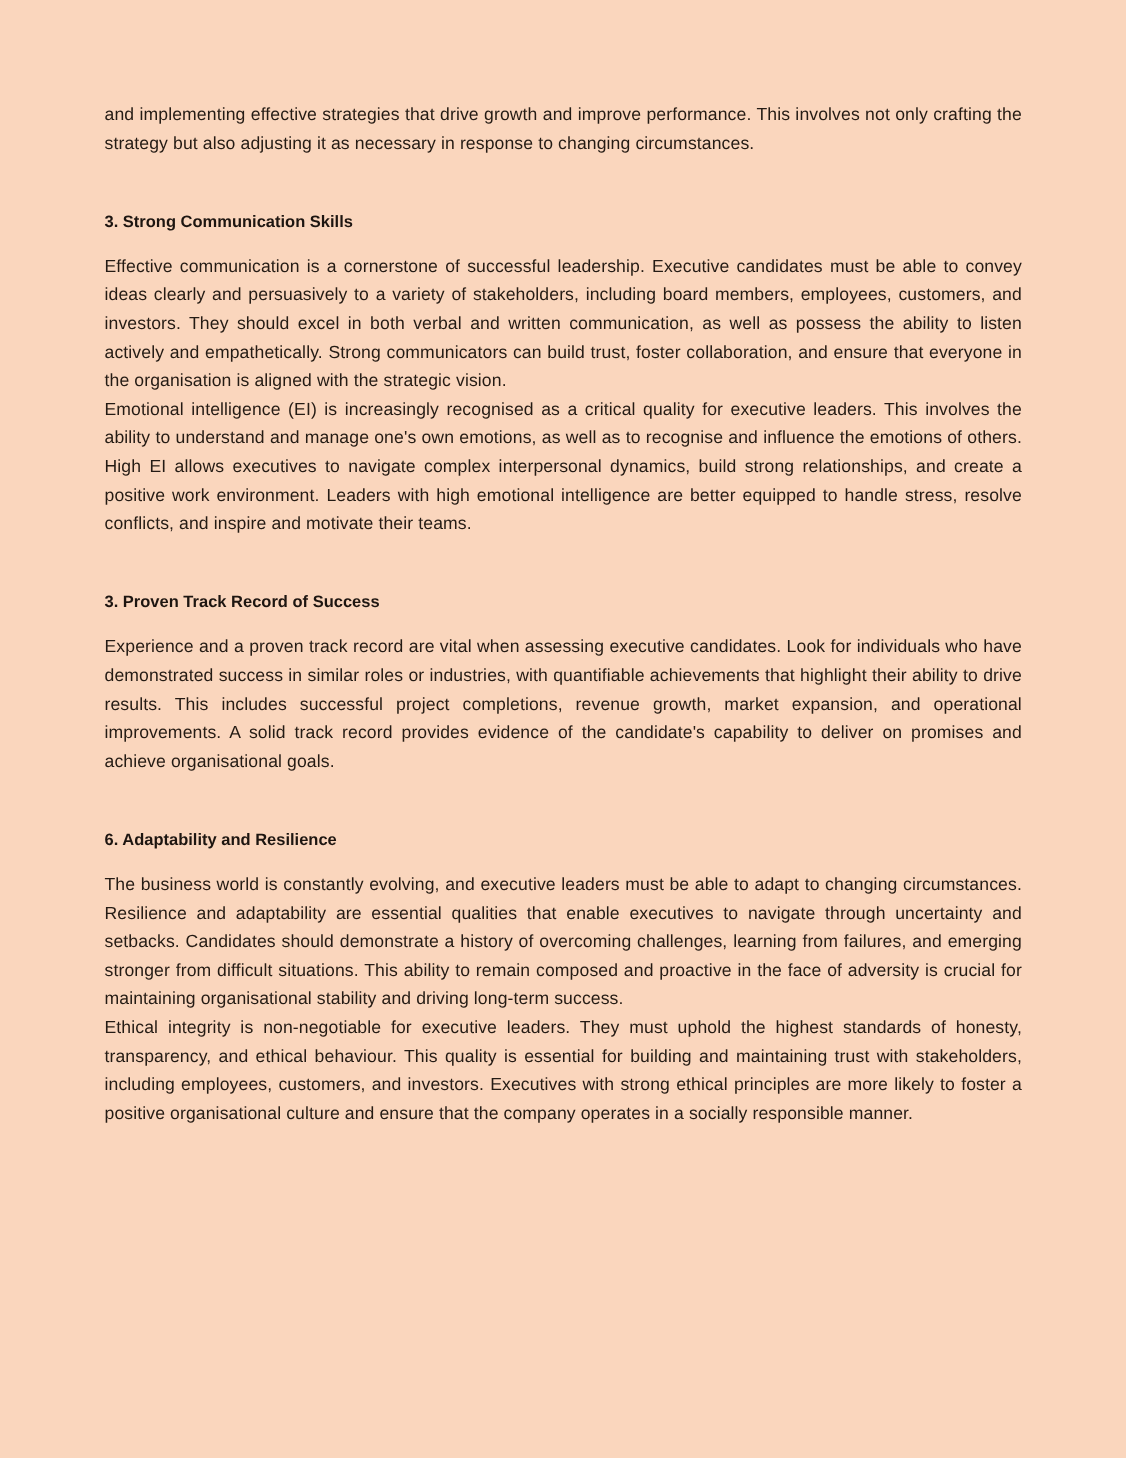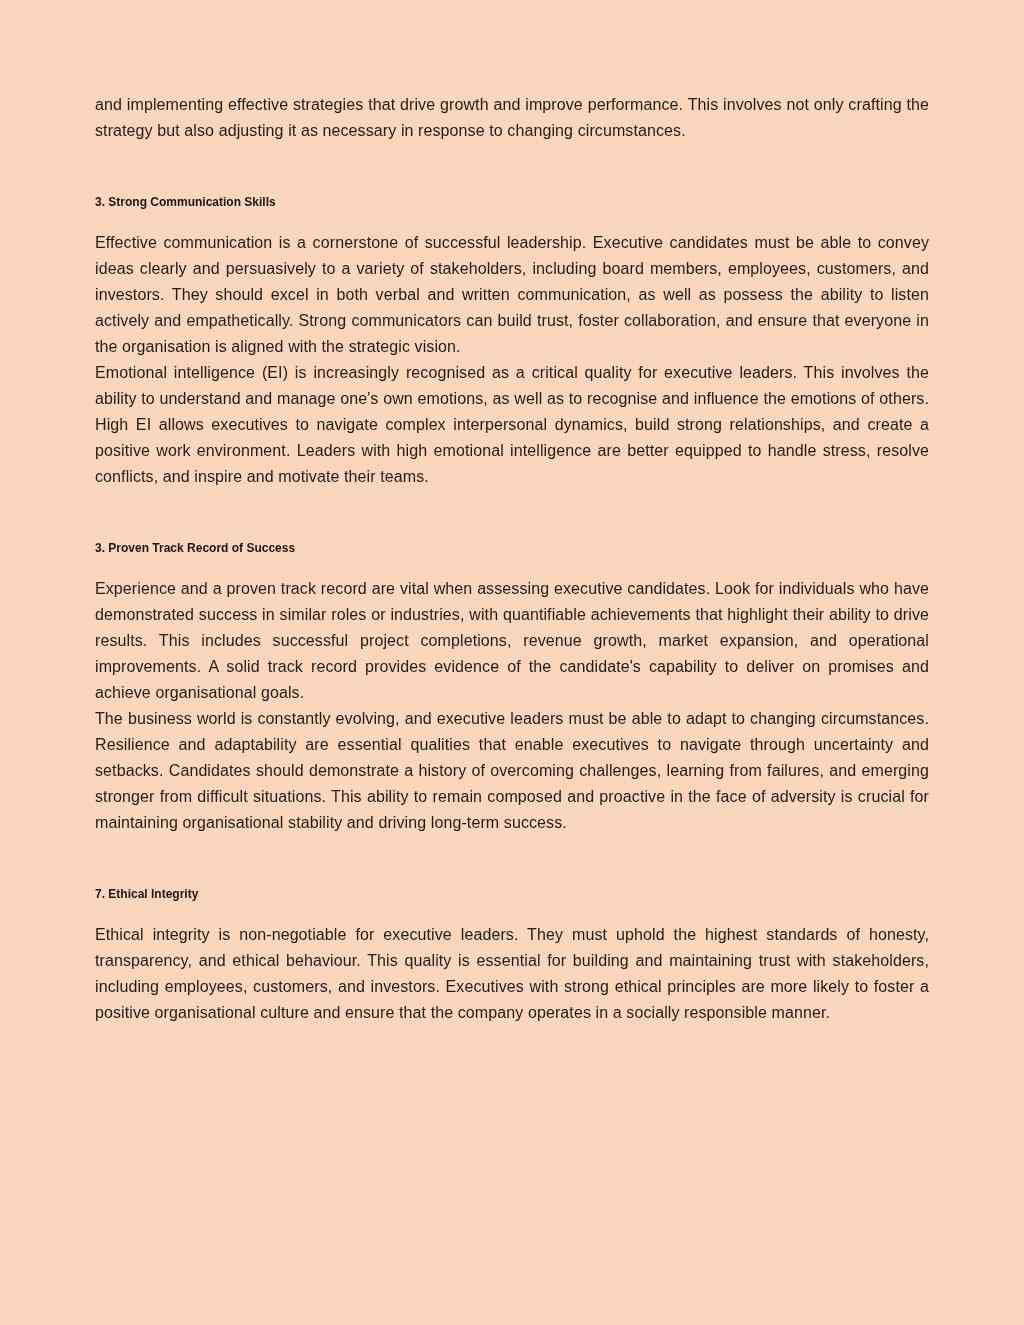--- a/index.html
+++ b/index.html
@@ -24,21 +24,21 @@
   p.body-text {
     margin: 0;
     font-size: 16px;
     line-height: 26px;
     text-align: justify;
     text-justify: inter-word;
     letter-spacing: 0.1px;
   }
   h2.section-heading {
     margin: 45px 0 15px 0;
-    font-size: 12px;
+    font-size: 15px;
     line-height: 26px;
     font-weight: bold;
     color: #1d1510;
     text-align: left;
   }
 </style>
 </head>
 <body>
 
 <div class="page">
@@ -53,21 +53,21 @@
   <section>
     <p class="body-text">Emotional intelligence (EI) is increasingly recognised as a critical quality for executive leaders. This involves the ability to understand and manage one's own emotions, as well as to recognise and influence the emotions of others. High EI allows executives to navigate complex interpersonal dynamics, build strong relationships, and create a positive work environment. Leaders with high emotional intelligence are better equipped to handle stress, resolve conflicts, and inspire and motivate their teams.</p>
   </section>
 
   <section>
     <h2 class="section-heading">3. Proven Track Record of Success</h2>
     <p class="body-text">Experience and a proven track record are vital when assessing executive candidates. Look for individuals who have demonstrated success in similar roles or industries, with quantifiable achievements that highlight their ability to drive results. This includes successful project completions, revenue growth, market expansion, and operational improvements. A solid track record provides evidence of the candidate's capability to deliver on promises and achieve organisational goals.</p>
   </section>
 
   <section>
+    <h2 class="section-heading">6. Adaptability and Resilience</h2>
     <p class="body-text">The business world is constantly evolving, and executive leaders must be able to adapt to changing circumstances. Resilience and adaptability are essential qualities that enable executives to navigate through uncertainty and setbacks. Candidates should demonstrate a history of overcoming challenges, learning from failures, and emerging stronger from difficult situations. This ability to remain composed and proactive in the face of adversity is crucial for maintaining organisational stability and driving long-term success.</p>
   </section>
 
   <section>
-    <h2 class="section-heading">7. Ethical Integrity</h2>
     <p class="body-text">Ethical integrity is non-negotiable for executive leaders. They must uphold the highest standards of honesty, transparency, and ethical behaviour. This quality is essential for building and maintaining trust with stakeholders, including employees, customers, and investors. Executives with strong ethical principles are more likely to foster a positive organisational culture and ensure that the company operates in a socially responsible manner.</p>
   </section>
 
 </div>
 
 </body></html>

